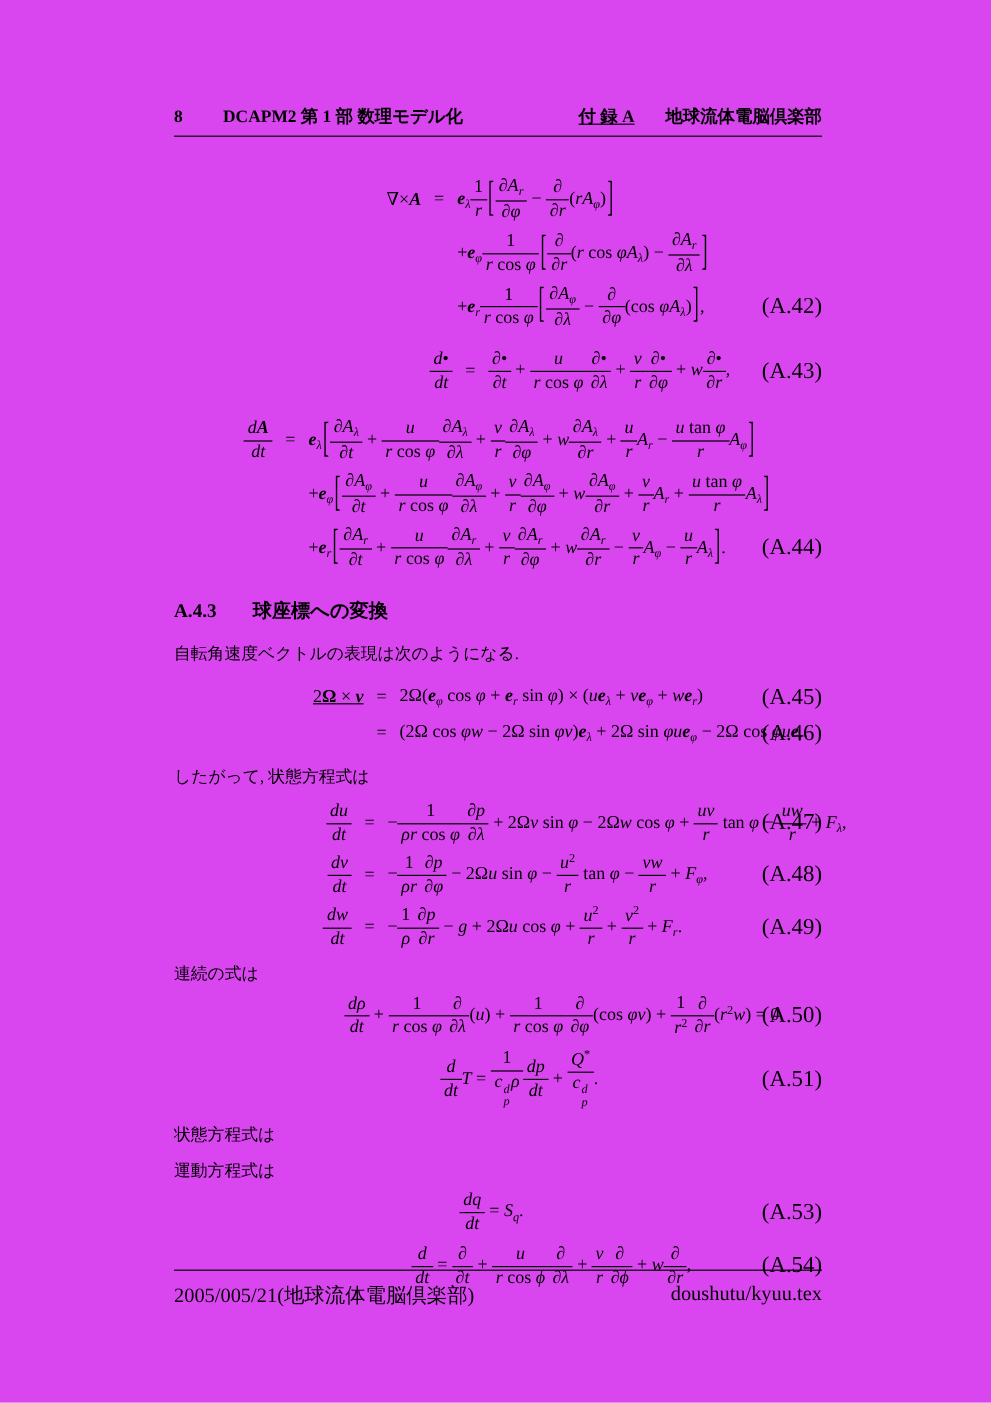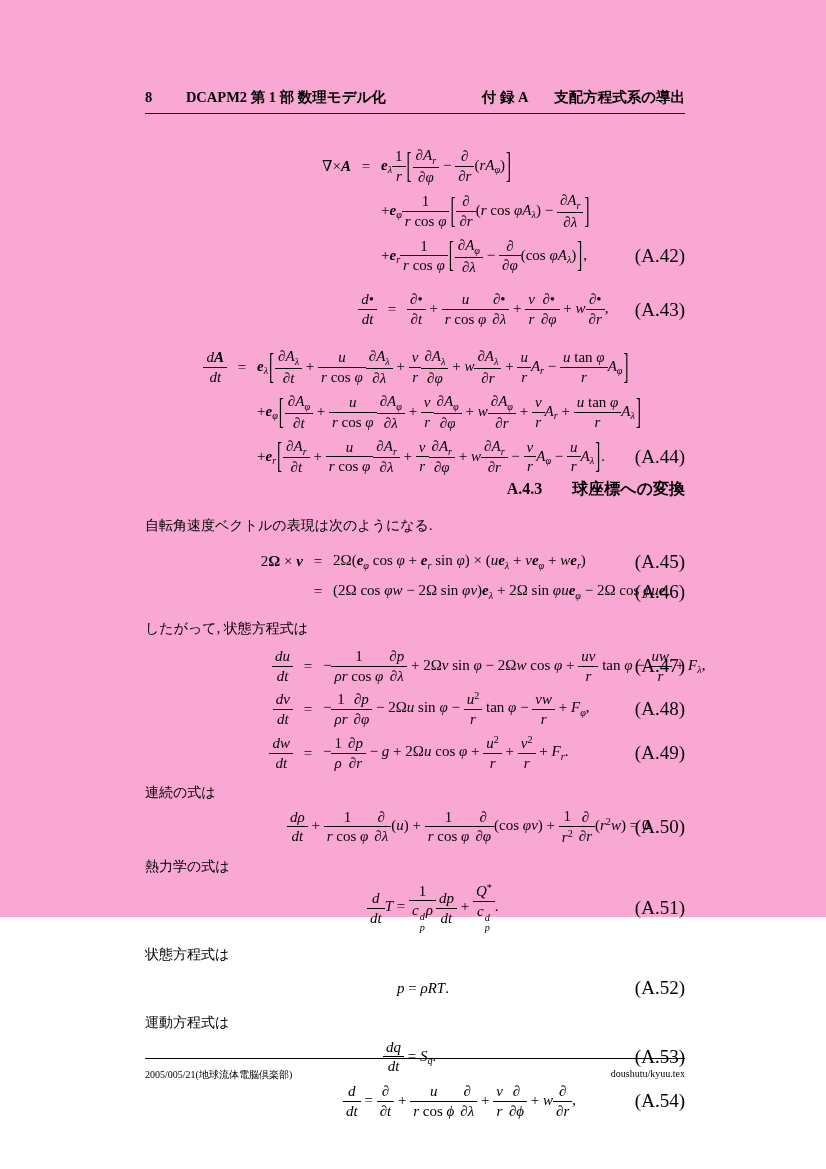--- a/index.html
+++ b/index.html
@@ -1,83 +1,83 @@
 <!DOCTYPE html>
 <html><head>
 <meta charset="utf-8">
 <style>
   html,body{margin:0;padding:0;background:#ffffff;}
   body{width:826px;height:1169px;position:relative;
        font-family:"Liberation Serif","DejaVu Serif",serif;color:#000;}
-  .page{position:absolute;left:0;top:0;width:826px;height:917px;background:#f9a8d4;}
+  .page{position:absolute;left:0;top:0;width:826px;height:1169px;background:#d946ef;}
   .content{position:absolute;left:145px;top:88px;width:540px;}
 
   
   .header{display:flex;justify-content:space-between;align-items:baseline;
           border-bottom:1.6px solid #000;padding-bottom:6px;font-weight:bold;font-size:14.5px;}
   .hdr-left .pgnum{margin-right:30px;}
-  .hdr-right .applabel{margin-right:22px;}
+  .hdr-right .applabel{margin-right:22px;text-decoration:underline;}
 
   
   .para{font-size:14px;line-height:1.45;margin:0;}
   .heading{font-weight:bold;font-size:16px;margin:0;}
   .heading .hnum{margin-right:26px;}
 
   
   .eq{position:relative;font-size:15px;}
   .eqrow{position:relative;display:flex;align-items:center;min-height:24px;
          padding:3px 0;white-space:nowrap;}
   .c1{flex:none;width:0;text-align:right;}
   .c2{flex:none;width:0;text-align:center;}
   .c3{flex:none;}
   .eqnum{position:absolute;right:0;top:50%;transform:translateY(-50%);font-size:19px;}
 
   .eq-a42{margin:30px 0 0 150px;} .eq-a42 .c1{width:56px;} .eq-a42 .c2{width:30px;}
   .eq-a43{margin:10px 0 0 198px;} .eq-a43 .c1{width:34px;} .eq-a43 .c2{width:30px;}
   .eq-a44{margin:14px 0 0 38px;}  .eq-a44 .c1{width:44px;} .eq-a44 .c2{width:30px;}
-  .eq-a45{margin:10px 0 0 82px;}  .eq-a45 .c1{width:76px;} .eq-a45 .c2{width:30px;}
+  .eq-a45{margin:10px 0 0 82px;}  .eq-a45 .c1{width:76px;text-decoration:underline;} .eq-a45 .c2{width:30px;}
   .eq-a47{margin:6px 0 0 108px;}  .eq-a47 .c1{width:40px;} .eq-a47 .c2{width:30px;}
   .eq-a50{margin:2px 0 0 142px;}
   .eq-a51{margin:2px 0 0 222px;}
   .eq-a52{margin:8px 0 0 252px;}
   .eq-a53{margin:2px 0 0 238px;}
-  .eq-a54{margin:2px 0 0 198px;} .mt20{text-align:right;} .mt16{margin-top:16px;}
+  .eq-a54{margin:2px 0 0 198px;} .mt20{margin-top:20px;} .mt16{margin-top:16px;}
   .mt12{margin-top:12px;} .mt10{margin-top:10px;} .mt8{margin-top:8px;}
 
   
   .eq i, .para i{font-style:italic;}
   .up{font-style:normal;}
   .frac{display:inline-block;vertical-align:middle;text-align:center;line-height:1.12;}
   .fn{display:block;padding:0 3px 1px 3px;}
   .fd{display:block;border-top:1px solid #000;padding:1px 3px 0 3px;}
   .eq sub{font-size:0.68em;vertical-align:-0.35em;}
   .eq sup{font-size:0.68em;vertical-align:0.5em;}
   .bigd{display:inline-block;transform:scaleY(2.35);vertical-align:middle;margin:0 1px;}
   .vstack{display:inline-flex;flex-direction:column;align-items:flex-start;
           vertical-align:-0.45em;line-height:1;font-size:0.68em;margin:0 1px 0 1px;}
   .vstack sup,.vstack sub{font-size:1em;line-height:1.05;vertical-align:baseline;position:static;}
 
   
   .footer{position:absolute;left:145px;top:1058px;width:540px;border-top:1px solid #000;
-          padding-top:9px;display:flex;justify-content:space-between;font-size:10px;}
+          padding-top:9px;display:flex;justify-content:space-between;font-size:17px;}
 </style>
 </head>
 <body>
 
 <div class="page">
   <div class="content">
 
     <div class="header">
       <span class="hdr-left">
         <span class="pgnum">8</span>
         <span>DCAPM2 第 1 部 数理モデル化</span>
       </span>
       <span class="hdr-right">
         <span class="applabel">付 録 A</span>
-        <span>支配方程式系の導出</span>
+        <span>地球流体電脳倶楽部</span>
       </span>
     </div>
 
     <div class="eq eq-a42">
         <div class="eqrow">
           <span class="c1">∇×<b><i>A</i></b></span>
           <span class="c2">=</span>
           <span class="c3"><b><i>e</i></b><sub><i>λ</i></sub><span class="frac"><span class="fn">1</span><span class="fd"><i>r</i></span></span><span class="bigd">[</span><span class="frac"><span class="fn"><i>∂</i><i>A</i><sub><i>r</i></sub></span><span class="fd"><i>∂</i><i>φ</i></span></span> − <span class="frac"><span class="fn"><i>∂</i></span><span class="fd"><i>∂</i><i>r</i></span></span>(<i>r</i><i>A</i><sub><i>φ</i></sub>)<span class="bigd">]</span></span>
         </div>
         <div class="eqrow">
@@ -165,45 +165,36 @@
     <p class="para mt8">連続の式は</p>
     <div class="eq eq-a50">
         <div class="eqrow">
           <span class="c1"></span>
           <span class="c2"></span>
           <span class="c3"><span class="frac"><span class="fn"><i>d</i><i>ρ</i></span><span class="fd"><i>d</i><i>t</i></span></span> + <span class="frac"><span class="fn">1</span><span class="fd"><i>r</i> <span class="up">cos</span> <i>φ</i></span></span><span class="frac"><span class="fn"><i>∂</i></span><span class="fd"><i>∂</i><i>λ</i></span></span>(<i>u</i>) + <span class="frac"><span class="fn">1</span><span class="fd"><i>r</i> <span class="up">cos</span> <i>φ</i></span></span><span class="frac"><span class="fn"><i>∂</i></span><span class="fd"><i>∂</i><i>φ</i></span></span>(<span class="up">cos</span> <i>φ</i><i>v</i>) + <span class="frac"><span class="fn">1</span><span class="fd"><i>r</i><sup>2</sup></span></span><span class="frac"><span class="fn"><i>∂</i></span><span class="fd"><i>∂</i><i>r</i></span></span>(<i>r</i><sup>2</sup><i>w</i>) = 0.</span>
           <span class="eqnum">(A.50)</span>
         </div>
       </div>
 
-    <p class="para mt8">熱力学の式は</p>
     <div class="eq eq-a51">
         <div class="eqrow">
           <span class="c1"></span>
           <span class="c2"></span>
           <span class="c3"><span class="frac"><span class="fn"><i>d</i></span><span class="fd"><i>d</i><i>t</i></span></span><i>T</i> = <span class="frac"><span class="fn">1</span><span class="fd"><i>c</i><span class="vstack">
                   <sup><i>d</i></sup>
                   <sub><i>p</i></sub>
                 </span><i>ρ</i></span></span><span class="frac"><span class="fn"><i>d</i><i>p</i></span><span class="fd"><i>d</i><i>t</i></span></span> + <span class="frac"><span class="fn"><i>Q</i><sup>*</sup></span><span class="fd"><i>c</i><span class="vstack">
                   <sup><i>d</i></sup>
                   <sub><i>p</i></sub>
                 </span></span></span>.</span>
           <span class="eqnum">(A.51)</span>
         </div>
       </div>
 
     <p class="para mt8">状態方程式は</p>
-    <div class="eq eq-a52">
-        <div class="eqrow">
-          <span class="c1"></span>
-          <span class="c2"></span>
-          <span class="c3"><i>p</i> = <i>ρ</i><i>R</i><i>T</i>.</span>
-          <span class="eqnum">(A.52)</span>
-        </div>
-      </div>
 
     <p class="para mt10">運動方程式は</p>
     <div class="eq eq-a53">
         <div class="eqrow">
           <span class="c1"></span>
           <span class="c2"></span>
           <span class="c3"><span class="frac"><span class="fn"><i>d</i><i>q</i></span><span class="fd"><i>d</i><i>t</i></span></span> = <i>S</i><sub><i>q</i></sub>.</span>
           <span class="eqnum">(A.53)</span>
         </div>
       </div>

